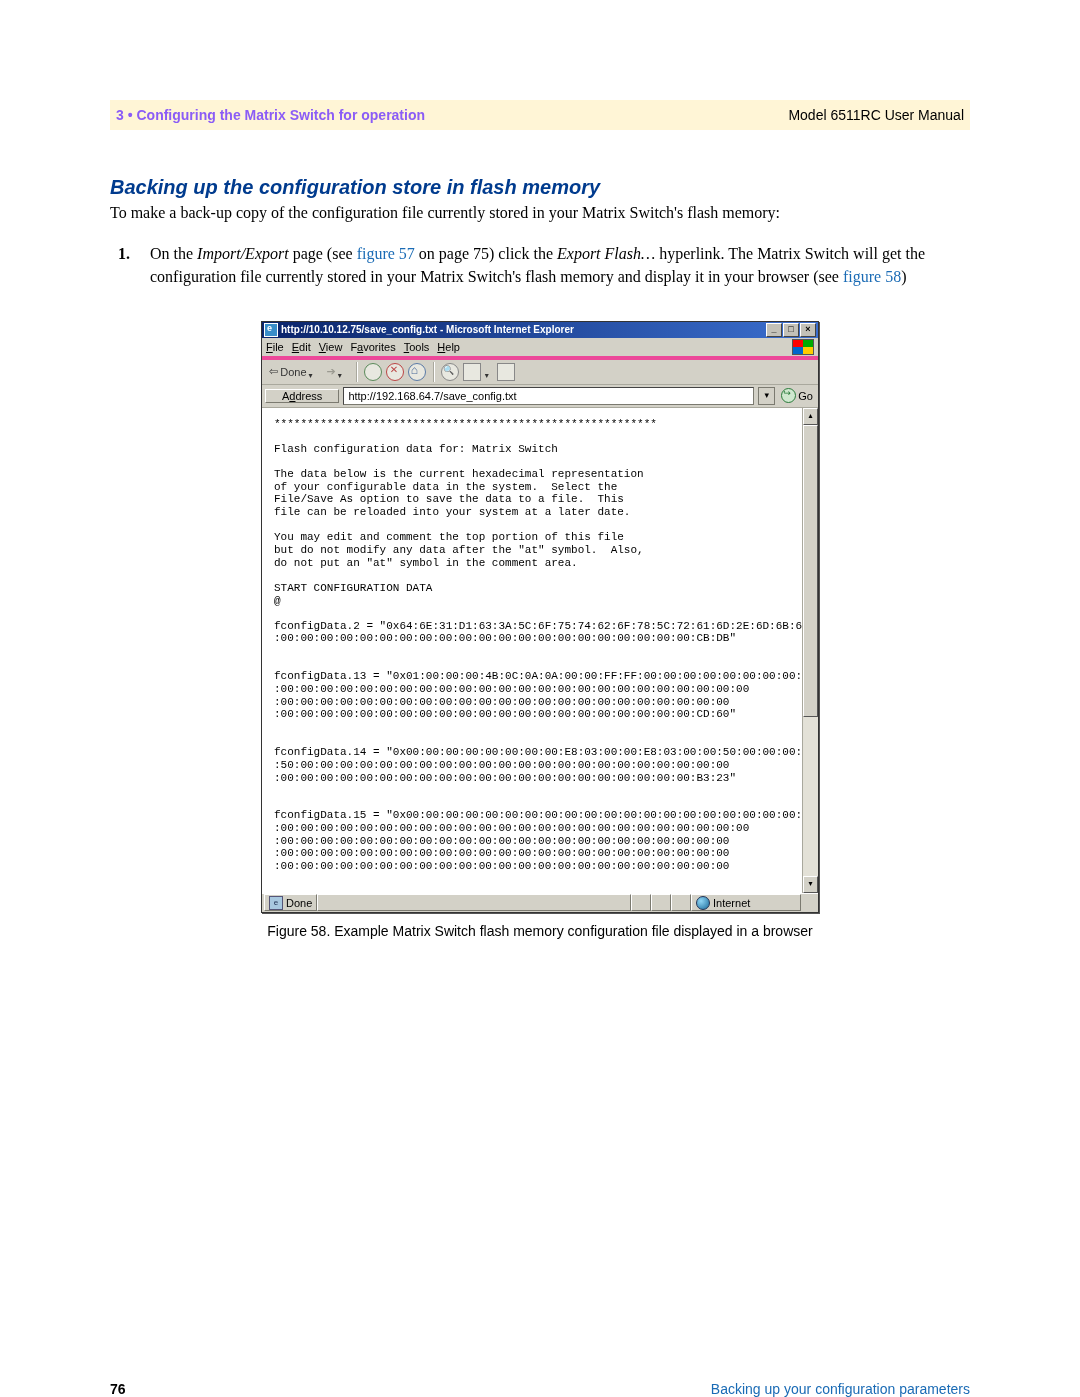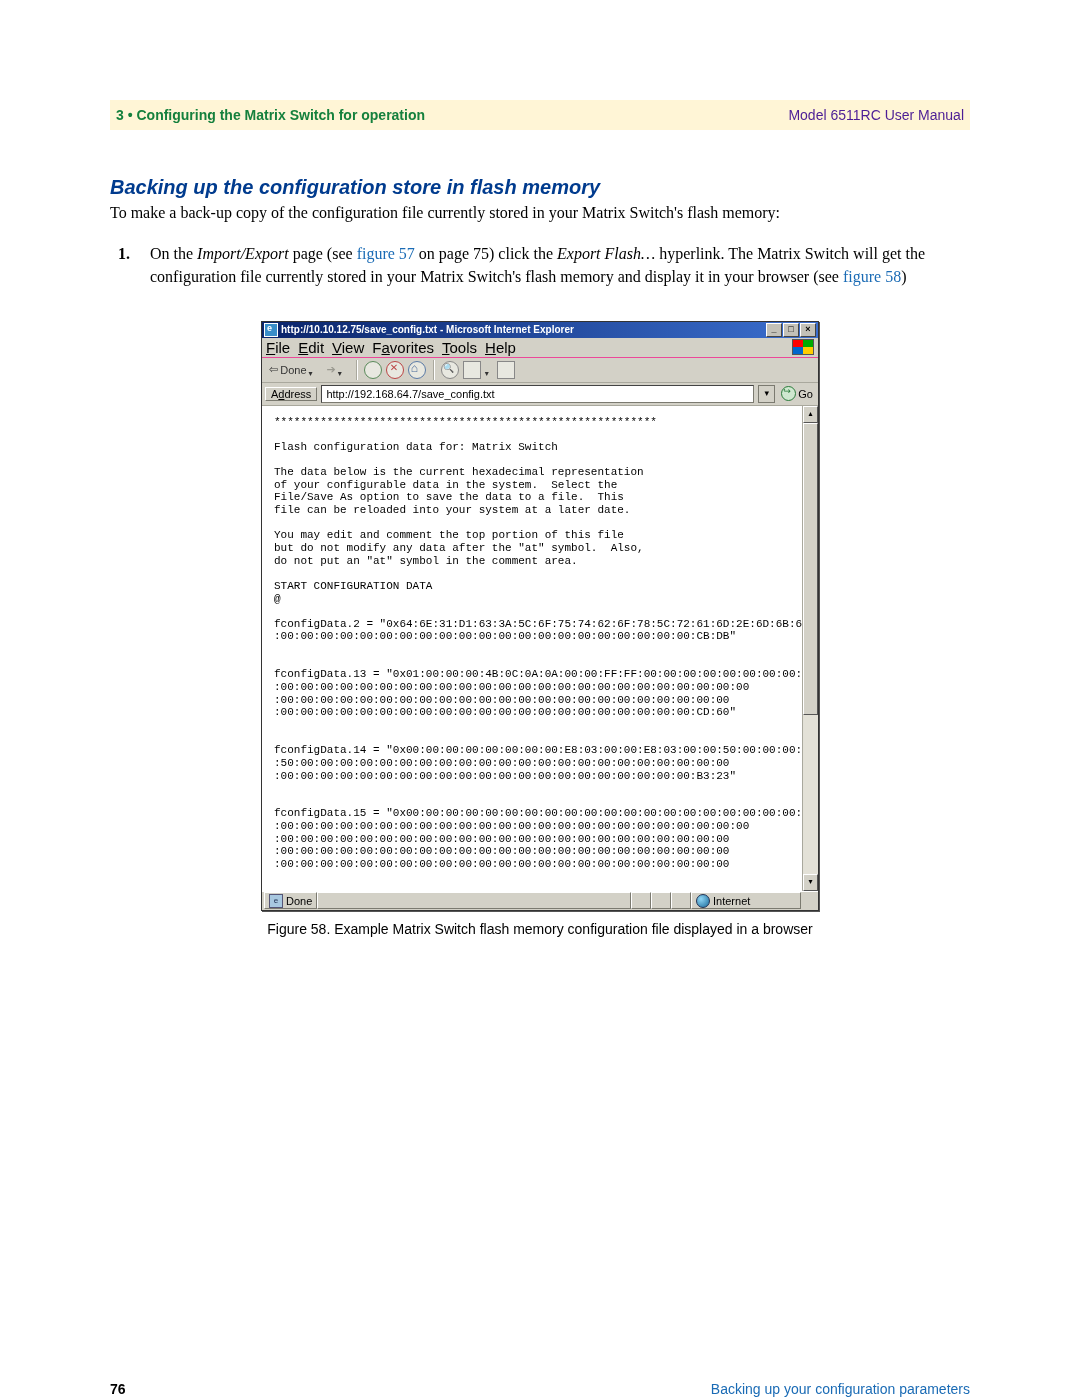--- a/index.html
+++ b/index.html
@@ -21,25 +21,25 @@
     background: #fff5d6;
     margin-top: 100px;
     height: 30px;
     display: flex;
     justify-content: space-between;
     align-items: center;
     padding: 0 6px;
     font-size: 14px;
   }
   .chapter-title {
-    color: #15803d;
+    color: #8b5cf6;
     font-weight: bold;
   }
   .model-label {
-    color: #4c1d95;
+    color: #000000;
     font-family: Verdana, Geneva, sans-serif;
     font-size: 14px;
     text-align: center;
   }
   .section-heading {
     color: #003b8e;
     font-weight: bold;
     font-style: italic;
     font-size: 20px;
     margin-top: 46px;
@@ -116,23 +116,23 @@
     font-size: 9px;
     font-weight: bold;
     text-align: center;
     line-height: 11px;
   }
   .menubar {
     display: flex;
     align-items: center;
     padding: 1px 4px;
     gap: 8px;
-    font-size: 15px;
+    font-size: 11px;
     background: #d3d1c7;
-    border-bottom: 1px solid #ec4899;
+    border-bottom: 4px solid #ec4899;
   }
   .menubar .menu-item .underline { text-decoration: underline; }
   .menubar .spacer { flex: 1; }
   .win-logo {
     width: 20px; height: 14px;
     background:
       linear-gradient(90deg, red 0 50%, #0a0 50% 100%) top / 100% 50% no-repeat,
       linear-gradient(90deg, #06c 0 50%, #fc0 50% 100%) bottom / 100% 50% no-repeat;
     border: 1px solid #555;
   }
@@ -182,21 +182,21 @@
     align-items: center;
     padding: 2px 3px;
     gap: 4px;
     border-bottom: 1px solid #a9a89d;
     font-size: 11px;
   }
   .addr-label {
     border: 1px solid #fff;
     border-right-color:#7b7a70;
     border-bottom-color:#7b7a70;
-    padding: 0 5px;
+    padding: 0 16px;
     background:#d3d1c7;
   }
   .addr-input {
     flex: 1;
     background: #fff;
     border: 1px solid #7b7a70;
     border-top-color:#444;
     border-left-color:#444;
     height: 16px;
     font-size: 11px;

